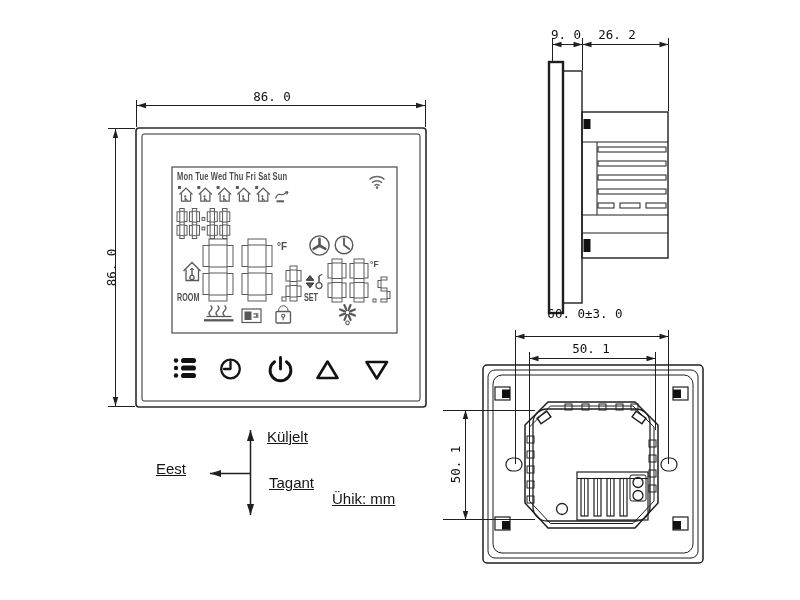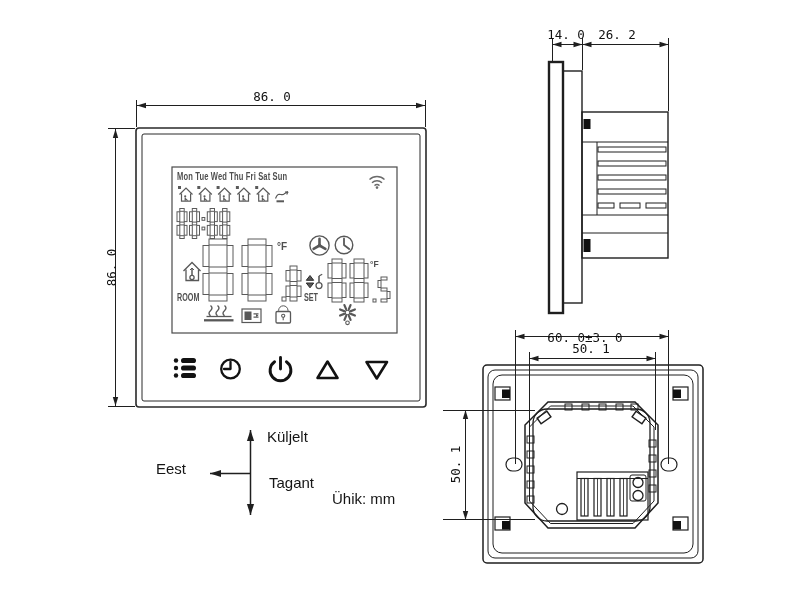--- a/index.html
+++ b/index.html
@@ -3,21 +3,21 @@
 <meta charset="utf-8">
 <style>
   html,body{margin:0;padding:0;background:#fff;}
   #canvas{position:relative;width:800px;height:600px;background:#ffffff;overflow:hidden;
           font-family:"Liberation Sans",sans-serif;}
   #linework{position:absolute;left:0;top:0;}
   .dim{position:absolute;font-family:"DejaVu Sans Mono",monospace;font-size:12.5px;color:#111;
        text-align:center;white-space:nowrap;}
   .rot{transform:rotate(-90deg);transform-origin:center;}
   .lbl{position:absolute;font-family:"Liberation Sans",sans-serif;font-size:15px;color:#151515;
-       white-space:nowrap;}
+       white-space:nowrap;text-decoration:underline;}
   .lcdtxt{position:absolute;color:#4f4f4f;font-weight:bold;white-space:nowrap;}
   .days{font-size:10.5px;letter-spacing:0.2px;transform:scaleX(0.72);transform-origin:left top;}
   .small-lcd{font-size:10px;transform:scaleX(0.72);transform-origin:left top;letter-spacing:0px;}
   .unit-big{font-size:10px;}
   .unit-small{font-size:8.5px;}
   .btn{position:absolute;}
 </style>
 </head>
 <body>
 
@@ -342,23 +342,23 @@
         <line x1="250.5" y1="430" x2="250.5" y2="515" stroke="#1f1f1f" stroke-width="1.5"></line>
         <polygon points="250.5,430 246.9,441 254.1,441" fill="#1f1f1f"></polygon>
         <polygon points="250.5,515 246.9,504 254.1,504" fill="#1f1f1f"></polygon>
         <line x1="210" y1="473.5" x2="250.5" y2="473.5" stroke="#1f1f1f" stroke-width="1.5"></line>
         <polygon points="210,473.5 221,469.9 221,477.1" fill="#1f1f1f"></polygon>
       </g>
 </svg>
 
 <div class="dim" style="left:247px;top:89px;width:50px">86. 0</div>
 <div class="dim rot" style="left:86px;top:260px;width:50px">86. 0</div>
-<div class="dim" style="left:541px;top:27px;width:50px">14. 0</div>
+<div class="dim" style="left:541px;top:27px;width:50px">9. 0</div>
 <div class="dim" style="left:592px;top:27px;width:50px">26. 2</div>
-<div class="dim" style="left:533px;top:330px;width:104px">60. 0±3. 0</div>
+<div class="dim" style="left:533px;top:306px;width:104px">60. 0±3. 0</div>
 <div class="dim" style="left:566px;top:341px;width:50px">50. 1</div>
 <div class="dim rot" style="left:430px;top:457px;width:50px">50. 1</div>
 
 <div class="lbl" style="left:267px;top:428px">Küljelt</div>
 <div class="lbl" style="left:156px;top:460px">Eest</div>
 <div class="lbl" style="left:269px;top:474px">Tagant</div>
 <div class="lbl" style="left:332px;top:490px">Ühik: mm</div>
 
 <div class="lcdtxt days" style="left:177px;top:170px">Mon Tue Wed Thu Fri Sat Sun</div>
 <div class="lcdtxt small-lcd" style="left:177px;top:292px">ROOM</div>

